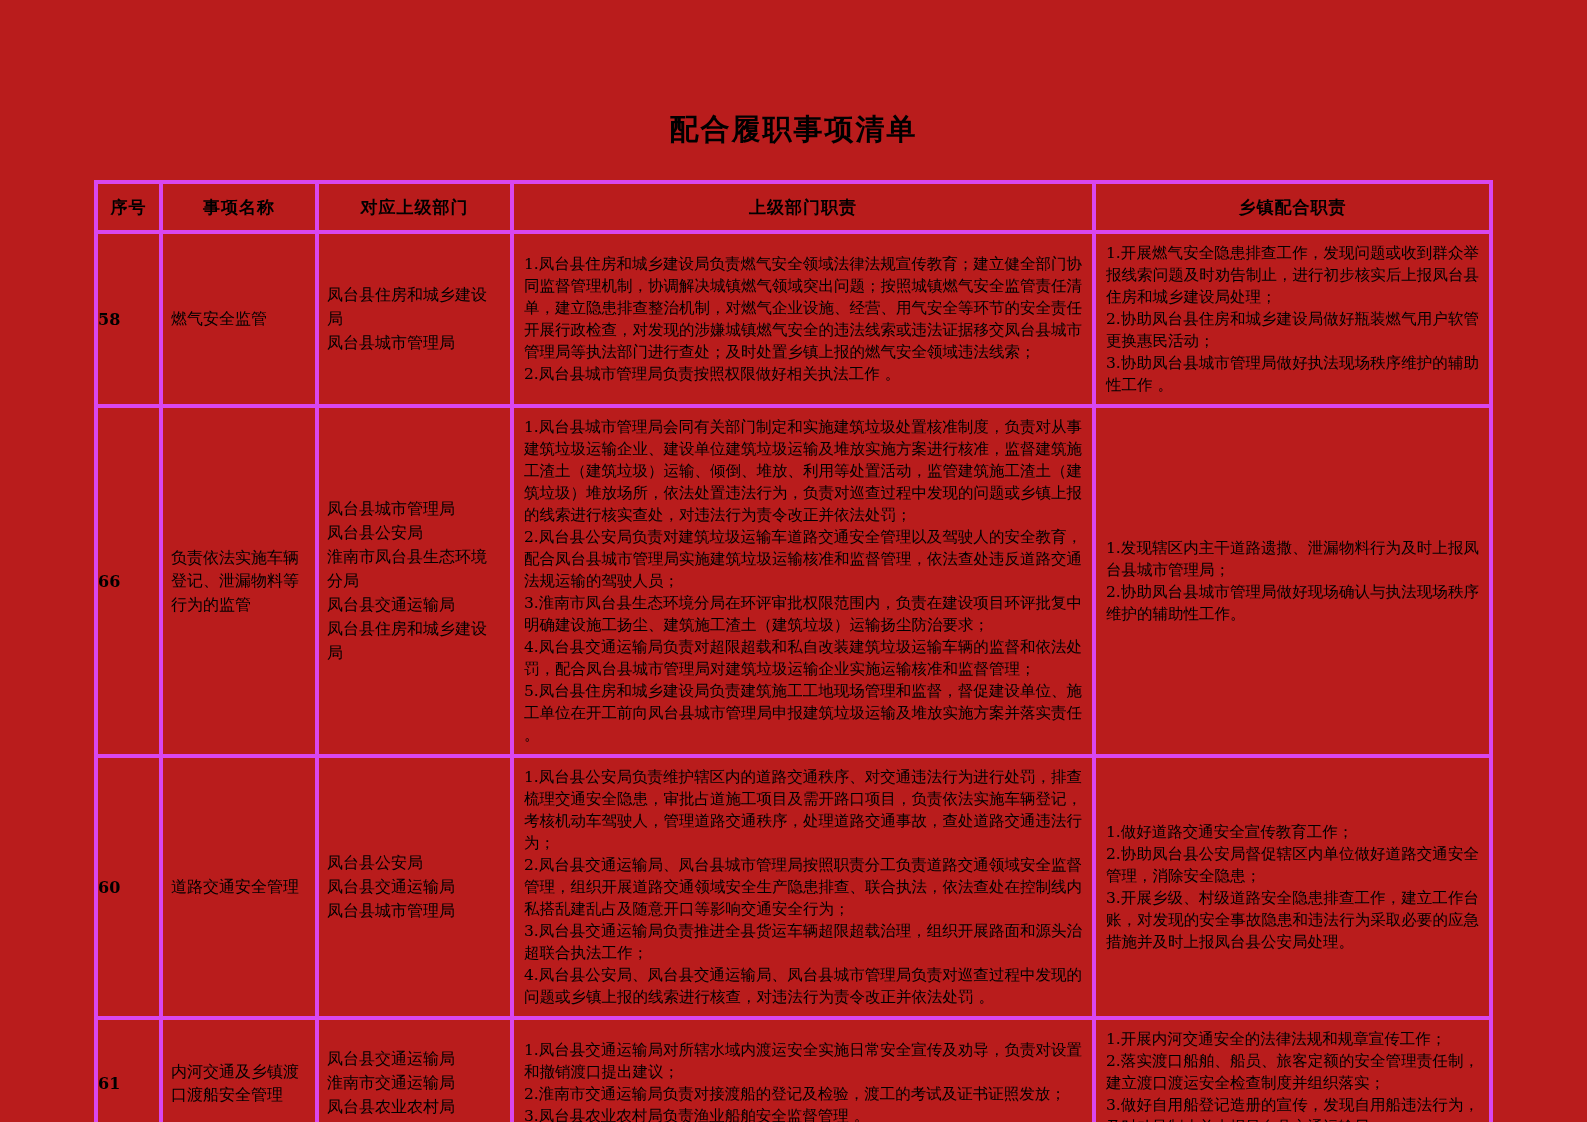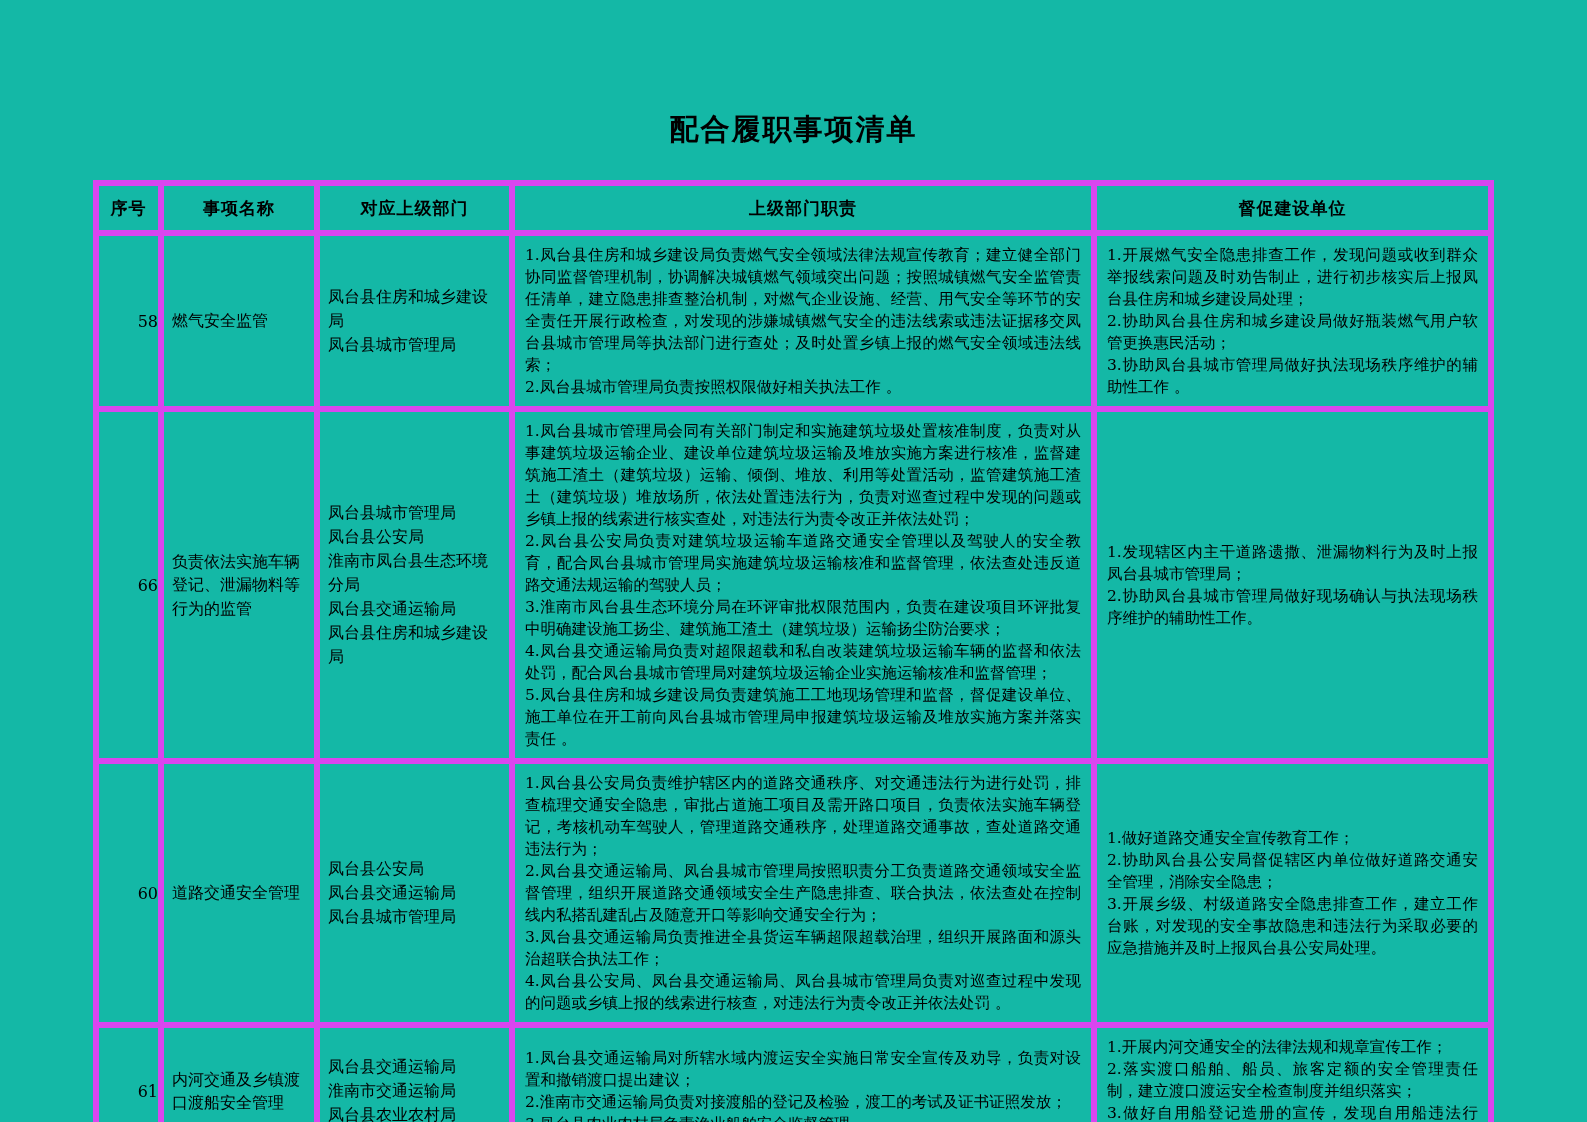--- a/index.html
+++ b/index.html
@@ -1,21 +1,21 @@
 <!DOCTYPE html>
 <html><head>
 <meta charset="utf-8">
 <style>
   * { margin: 0; padding: 0; box-sizing: border-box; }
   html, body { background: #888; }
   .page {
     width: 1587px;
     height: 1122px;
     margin: 0 auto;
-    background: #14b8a6;
+    background: #b91c1c;
     position: relative;
     color: #000;
     font-family: "DejaVu Serif", "Liberation Serif", serif;
     overflow: hidden;
   }
   .doc-title {
     padding-top: 110px;
     text-align: center;
     font-size: 29px;
     font-weight: bold;
@@ -23,34 +23,35 @@
     font-family: "DejaVu Serif", "Liberation Serif", serif;
   }
   table.duty-table {
     border-collapse: collapse;
     table-layout: fixed;
     width: 1395px;
     margin: 30px auto 0 auto;
   }
   table.duty-table th,
   table.duty-table td {
-    border: 6px solid #d946ef;
+    border: 4px solid #d946ef;
     vertical-align: middle;
   }
   table.duty-table th {
     font-family: "DejaVu Sans", "Liberation Sans", sans-serif;
     font-weight: bold;
     font-size: 17px;
     text-align: center;
     height: 50px;
     letter-spacing: 1px;
   }
   td.cell-seq {
-    text-align: right;
+    text-align: left;
     font-size: 16px;
+    font-weight: bold;
   }
   td.cell-item {
     font-size: 16px;
     padding: 24px 8px;
     line-height: 1.45;
   }
   td.cell-depts {
     font-size: 16px;
     padding: 6px 8px;
     line-height: 1.5;
@@ -91,21 +92,21 @@
       <col style="width:195px">
       <col style="width:582px">
       <col style="width:397px">
     </colgroup>
     <thead>
       <tr>
         <th>序号</th>
         <th>事项名称</th>
         <th>对应上级部门</th>
         <th>上级部门职责</th>
-        <th>督促建设单位</th>
+        <th>乡镇配合职责</th>
       </tr>
     </thead>
     <tbody>
       <tr class="row-58">
         <td class="cell-seq">58</td>
         <td class="cell-item">燃气安全监管</td>
         <td class="cell-depts">凤台县住房和城乡建设局
 凤台县城市管理局</td>
         <td class="cell-duties">1.凤台县住房和城乡建设局负责燃气安全领域法律法规宣传教育；建立健全部门协同监督管理机制，协调解决城镇燃气领域突出问题；按照城镇燃气安全监管责任清单，建立隐患排查整治机制，对燃气企业设施、经营、用气安全等环节的安全责任开展行政检查，对发现的涉嫌城镇燃气安全的违法线索或违法证据移交凤台县城市管理局等执法部门进行查处；及时处置乡镇上报的燃气安全领域违法线索；
 2.凤台县城市管理局负责按照权限做好相关执法工作 。</td>

